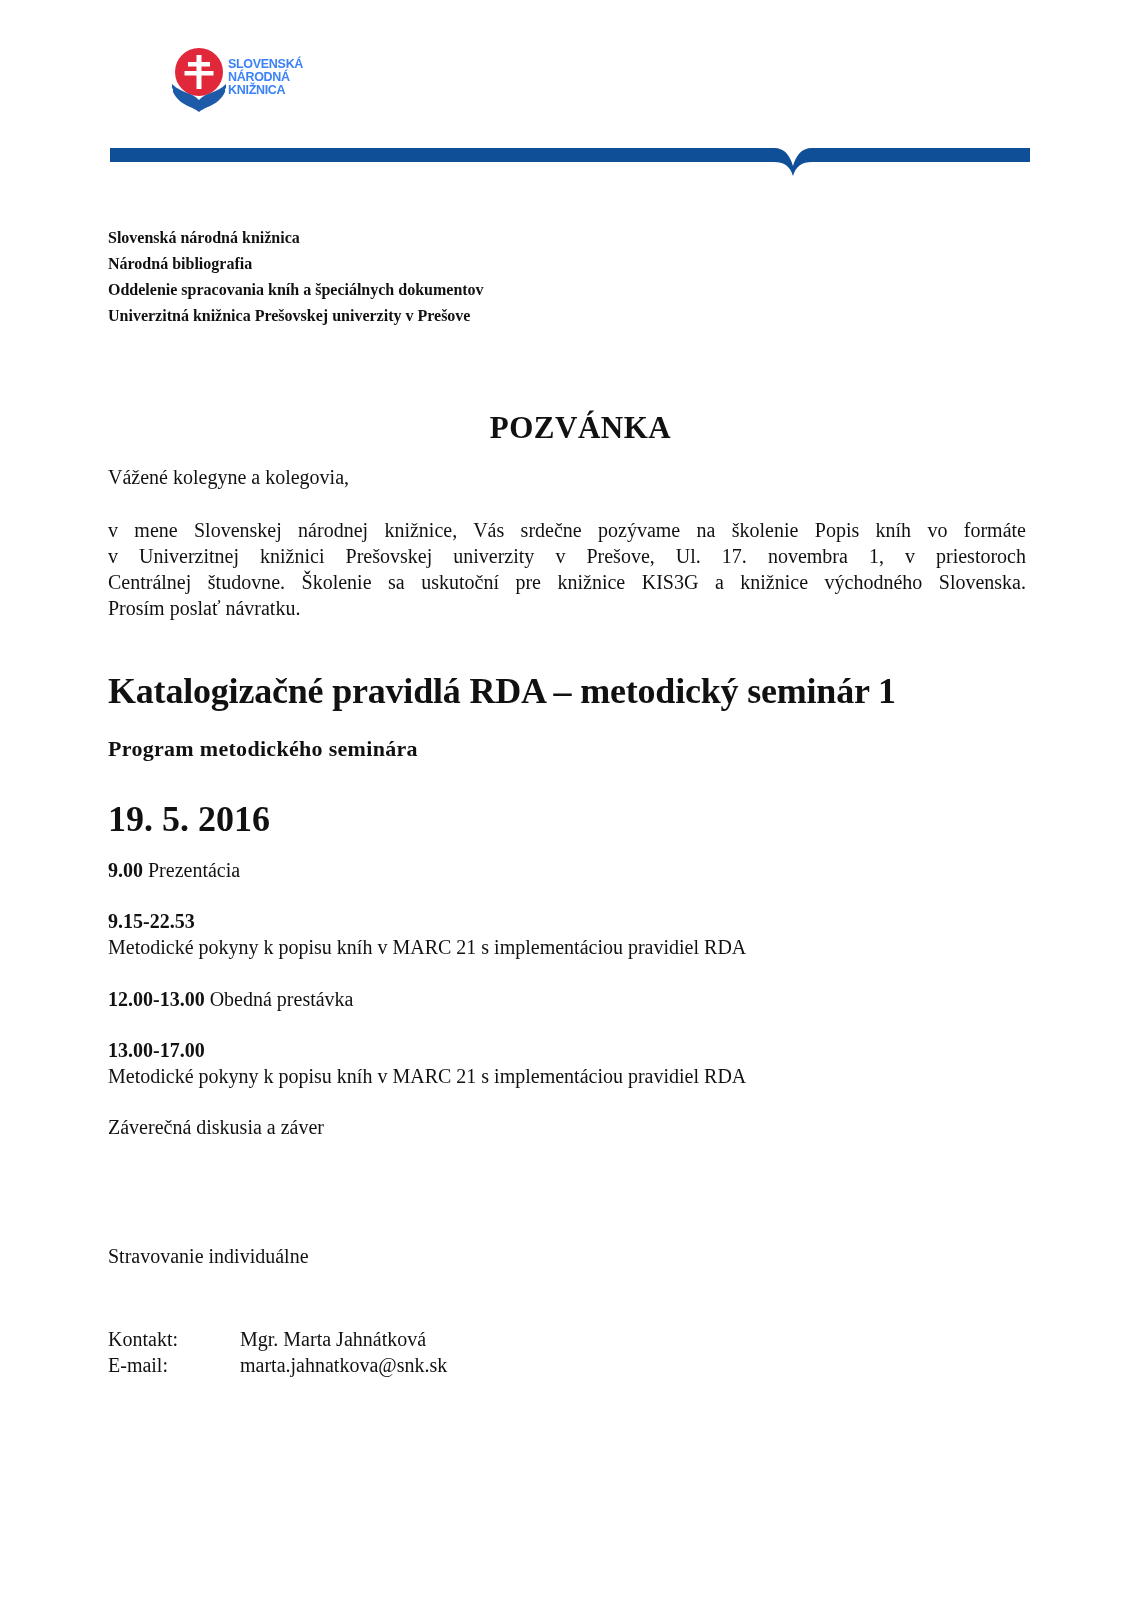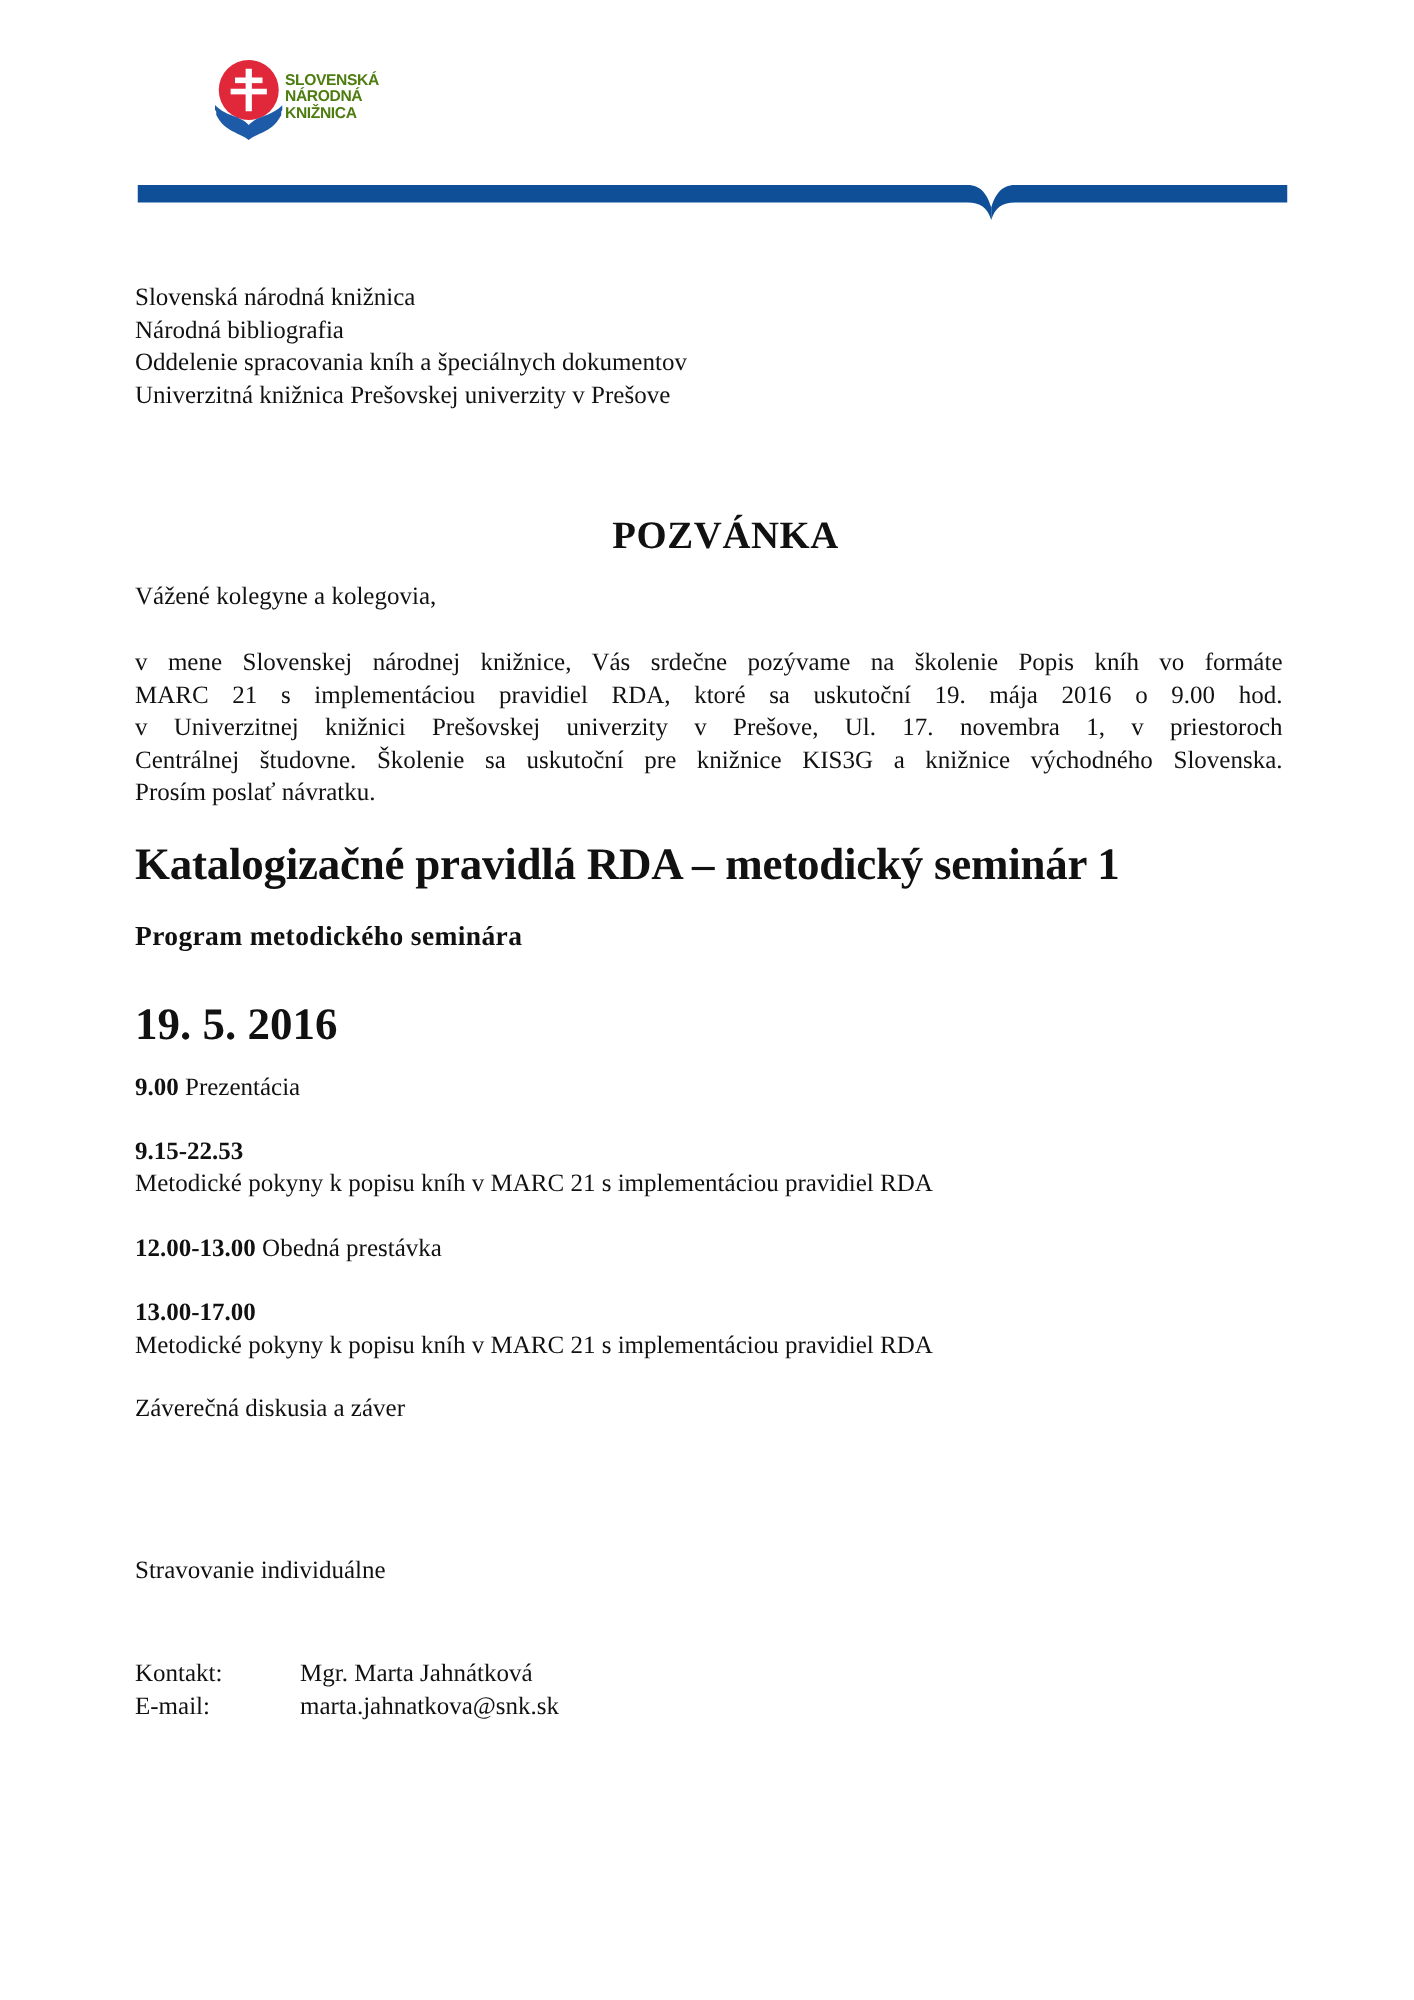--- a/index.html
+++ b/index.html
@@ -4,29 +4,29 @@
 <style>
   html, body { margin: 0; padding: 0; background: #ffffff; }
   body { width: 1131px; height: 1600px; position: relative; overflow: hidden;
          font-family: "Liberation Serif", "DejaVu Serif", serif; color: #111111; }
   .page { position: absolute; left: 0; top: 0; width: 1131px; height: 1600px; }
 
   
   .logo { position: absolute; left: 172px; top: 48px; width: 140px; height: 64px; }
   .logo svg { position: absolute; left: 0; top: 0; }
   .logo-text { position: absolute; left: 56px; top: 10px; font-family: "Liberation Sans", "DejaVu Sans", sans-serif;
-               font-weight: bold; font-size: 12.5px; line-height: 13px; color: #4d7c0f; letter-spacing: -0.3px; }
+               font-weight: bold; font-size: 12.5px; line-height: 13px; color: #3b82f6; letter-spacing: -0.3px; }
   .logo-text div { white-space: nowrap; }
 
   
   .band { position: absolute; left: 110px; top: 148px; width: 920px; height: 30px; }
 
   
   .abs { position: absolute; left: 108px; white-space: nowrap; }
-  .org { top: 225px; font-weight: normal; font-size: 20px; line-height: 26px; }
+  .org { top: 225px; font-weight: bold; font-size: 16px; line-height: 26px; }
   .title { position: absolute; top: 394px; left: 0; width: 1131px; text-align: center; font-weight: bold; font-size: 31px; letter-spacing: 0.5px; padding-left: 0; margin-top: 16px; }
   .title span { display: inline-block; margin-left: 30px; }
   .greet { top: 466px; font-size: 20px; }
   .para { position: absolute; left: 108px; top: 517px; width: 918px; font-size: 20px; line-height: 26px; text-align: justify; }
   .para .ln { display: block; text-align: justify; text-align-last: justify; white-space: nowrap; }
   .para .ln.last { text-align-last: left; }
   .h-seminar { top: 670px; font-weight: bold; font-size: 36px; letter-spacing: -0.2px; }
   .h-program { top: 736px; font-weight: bold; font-size: 22px; letter-spacing: 0.3px; }
   .h-date { top: 798px; font-weight: bold; font-size: 36px; }
   .prog { font-size: 20px; line-height: 26px; }
@@ -70,21 +70,20 @@
   </div>
 
   <div class="title">
     <span>POZVÁNKA</span>
   </div>
 
   <div class="abs greet">Vážené kolegyne a kolegovia,</div>
 
   <div class="para">
     <span class="ln">v mene Slovenskej národnej knižnice, Vás srdečne pozývame na školenie Popis kníh vo formáte</span>
-    <span class="ln">MARC 21 s implementáciou pravidiel RDA, ktoré sa uskutoční 19. mája 2016 o 9.00 hod.</span>
     <span class="ln">v Univerzitnej knižnici Prešovskej univerzity v Prešove, Ul. 17. novembra 1, v priestoroch</span>
     <span class="ln">Centrálnej študovne. Školenie sa uskutoční pre  knižnice KIS3G a knižnice východného Slovenska.</span>
     <span class="ln last">Prosím poslať návratku.</span>
   </div>
 
   <div class="abs h-seminar">Katalogizačné pravidlá RDA – metodický seminár 1</div>
   <div class="abs h-program">Program metodického seminára</div>
   <div class="abs h-date">19. 5. 2016</div>
 
   <div class="abs prog" style="top:857px;">

